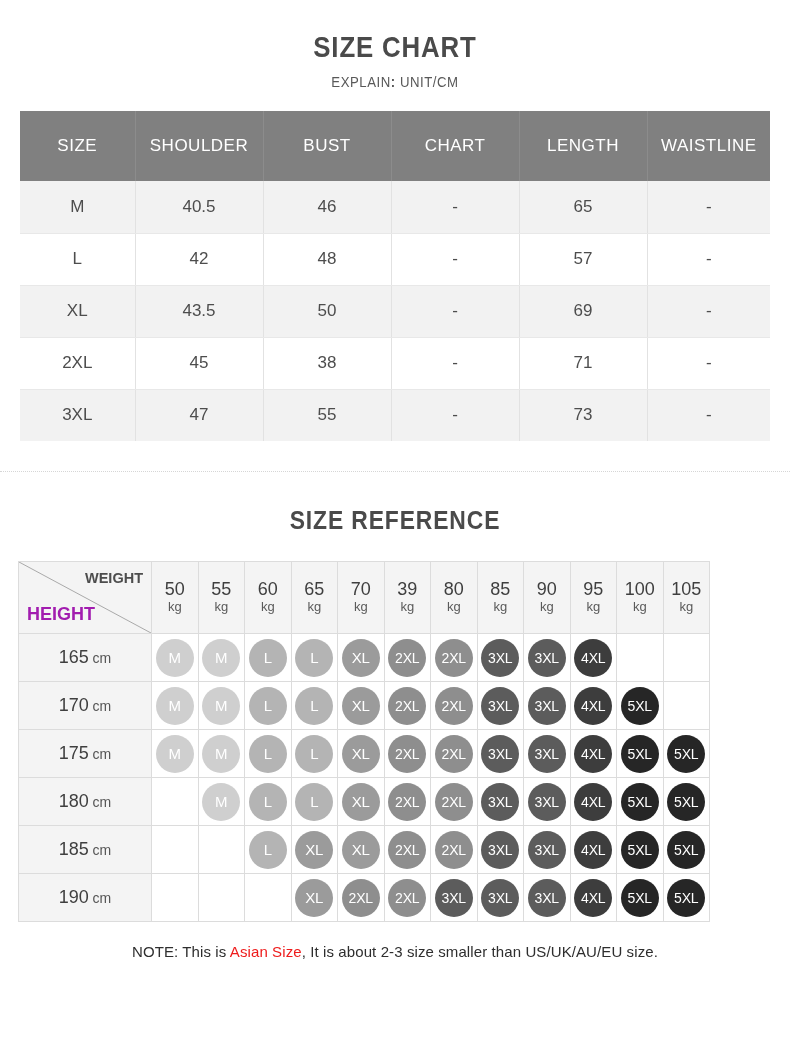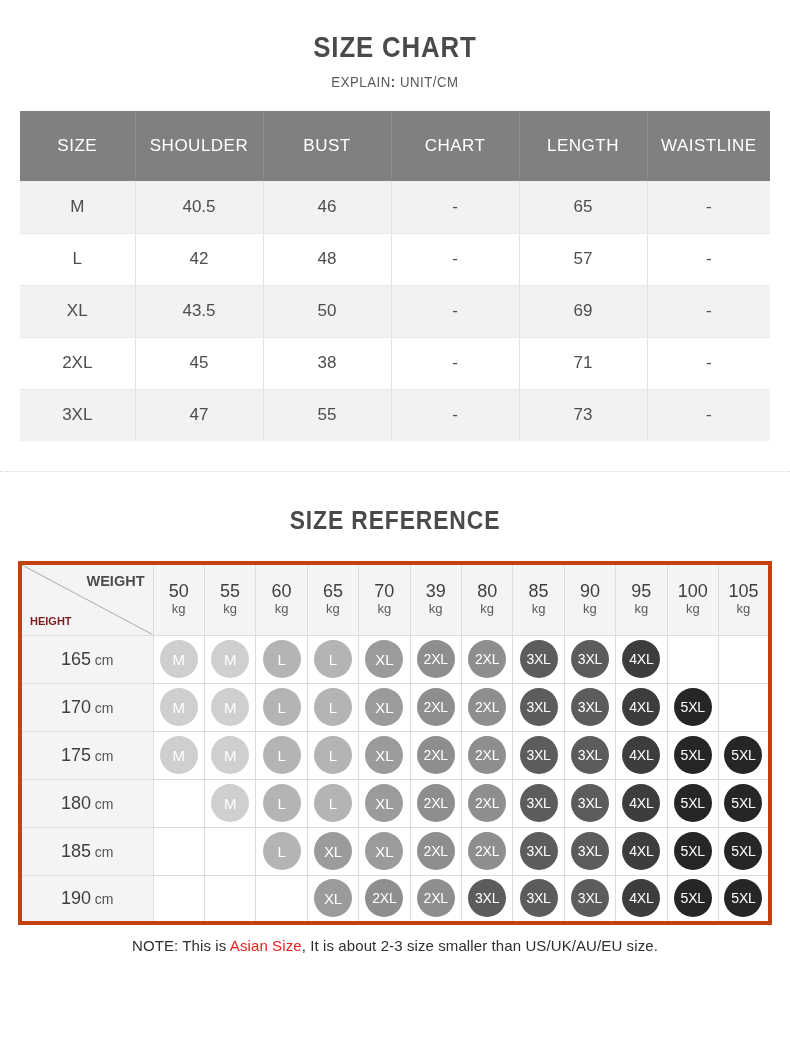--- a/index.html
+++ b/index.html
@@ -84,24 +84,24 @@
     font-size: 26px;
     font-weight: 700;
     letter-spacing: 1px;
     color: #4a4a4a;
     margin-top: 33px;
     transform: scaleX(0.88);
   }
 
   .ref-wrap { margin: 25px 18px 0 18px; }
   table.sizeref {
-    width: 754px;
+    width: 692px;
     border-collapse: collapse;
     table-layout: fixed;
-    border: 4px solid #c2410c;
+    border: 1px solid #c2410c;
   }
   table.sizeref td, table.sizeref th {
     border: 1px solid #dcdcdc;
     text-align: center;
     vertical-align: middle;
     padding: 0;
   }
   
   .corner {
     width: 133px;
@@ -115,22 +115,22 @@
   }
   .corner .wlabel {
     position: absolute;
     top: 8px; right: 8px;
     font-size: 14.5px;
     color: #4d4d4d;
   }
   .corner .hlabel {
     position: absolute;
     bottom: 8px; left: 8px;
-    font-size: 11px;
-    color: #7f1d1d;
+    font-size: 18px;
+    color: #a21caf;
   }
   th.wcol {
     background: #f4f4f4;
     font-weight: 400;
     height: 72px;
   }
   th.wcol .num { display: block; font-size: 18px; color: #3f3f3f; line-height: 1.05; }
   th.wcol .unit { display: block; font-size: 13px; color: #5a5a5a; line-height: 1.25; }
 
   td.hcell {
@@ -155,21 +155,21 @@
     font-size: 14px;
     letter-spacing: -0.2px;
     line-height: 1;
   }
   .bubble.small { font-size: 15px; }
 
   .note {
     text-align: center;
     font-size: 15px;
     color: #2e2e2e;
-    margin-top: 12px;
+    margin-top: 21px;
     letter-spacing: 0.1px;
   }
   .note .asian { color: #ee1c1c; }
 </style>
 </head>
 <body>
 
 <div class="page">
 
   <div class="title">SIZE CHART</div>

